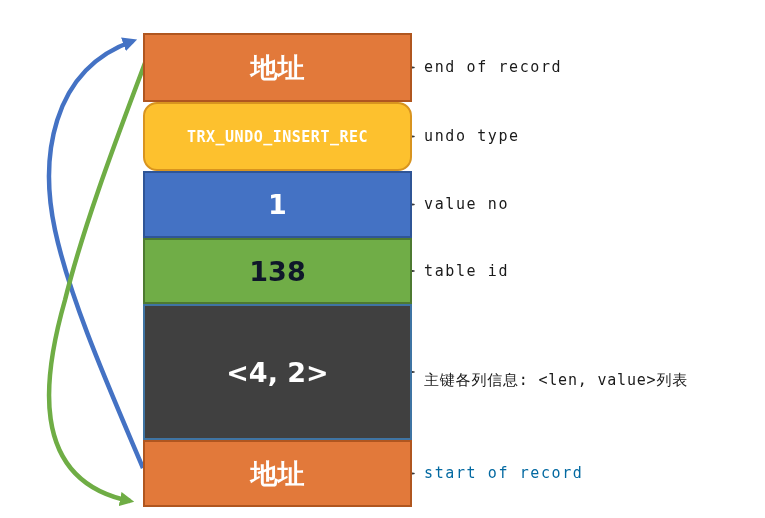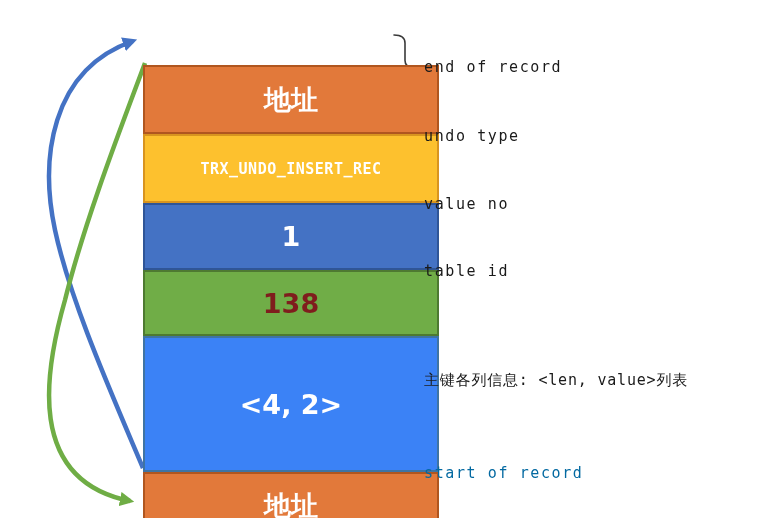--- a/index.html
+++ b/index.html
@@ -9,27 +9,26 @@
     background:#ffffff;
     font-family:"DejaVu Sans",sans-serif;
     overflow:hidden;
   }
   .overlay{
     position:absolute;left:0;top:0;width:765px;height:518px;
     pointer-events:none;
   }
   .box{
     position:absolute;
-    left:143px;width:296px;
+    left:143px;width:269px;
     box-sizing:border-box;
     border:2px solid #888;
     display:flex;align-items:center;justify-content:center;
     color:#ffffff;
     text-align:center;
-    margin-top:32px;
   }
   .val{
     font-family:"DejaVu Sans",sans-serif;
     font-size:27px;
     font-weight:600;
     line-height:1;
     white-space:nowrap;
   }
   .val-mono{
     font-family:"DejaVu Sans Mono",monospace;
@@ -87,33 +86,33 @@
     <path class="brace" d="M394,173 Q405,173 405,181 L405,197.5 Q405,204.5 414,204.5 Q405,204.5 405,211.5 L405,228 Q405,236 394,236" style="stroke: rgb(58, 58, 58);"></path>
     <path class="brace" d="M394,240 Q405,240 405,248 L405,264 Q405,271 414,271 Q405,271 405,278 L405,294 Q405,302 394,302" style="stroke: rgb(58, 58, 58);"></path>
     <path class="brace" d="M394,306 Q405,306 405,314 L405,365 Q405,372 414,372 Q405,372 405,379 L405,430 Q405,438 394,438" style="stroke: rgb(58, 58, 58);"></path>
     <path class="brace" d="M394,442 Q405,442 405,450 L405,466.5 Q405,473.5 414,473.5 Q405,473.5 405,480.5 L405,497 Q405,505 394,505" style="stroke: rgb(58, 58, 58);"></path>
   </svg>
 
   <div class="box b0" style="background-color: rgb(226, 121, 58); border-color: rgb(176, 86, 31); color: rgb(255, 255, 255);">
     <span class="val">地址</span>
   </div>
 
-  <div class="box b1" style="background-color: rgb(253, 193, 46); border-color: rgb(216, 148, 31); color: rgb(255, 255, 255);">
+  <div class="box b1" style="background-color: rgb(253, 193, 46); border-color: rgb(216, 148, 31); color: rgb(255, 255, 255); border-radius: 14px;">
     <span class="val-mono">TRX_UNDO_INSERT_REC</span>
   </div>
 
   <div class="box b2" style="background-color: rgb(68, 114, 196); border-color: rgb(47, 85, 151); color: rgb(255, 255, 255);">
     <span class="val">1</span>
   </div>
 
-  <div class="box b3" style="background-color: rgb(112, 173, 71); border-color: rgb(78, 122, 49); color: #7f1d1d;">
+  <div class="box b3" style="background-color: rgb(112, 173, 71); border-color: rgb(78, 122, 49); color: #0f172a;">
     <span class="val">138</span>
   </div>
 
-  <div class="box b4" style="background-color: #3b82f6; border-color: rgb(63, 116, 163); color: rgb(255, 255, 255);">
+  <div class="box b4" style="background-color: #404040; border-color: rgb(63, 116, 163); color: rgb(255, 255, 255);">
     <span class="val">&lt;4, 2&gt;</span>
   </div>
 
   <div class="box b5" style="background-color: rgb(226, 121, 58); border-color: rgb(176, 86, 31); color: rgb(255, 255, 255);">
     <span class="val">地址</span>
   </div>
 
   <div class="ann a1" style="color: rgb(26, 26, 26);">undo type</div>
   <div class="ann a0" style="color: rgb(26, 26, 26);">end of record</div>
   <div class="ann a2" style="color: rgb(26, 26, 26);">value no</div>

